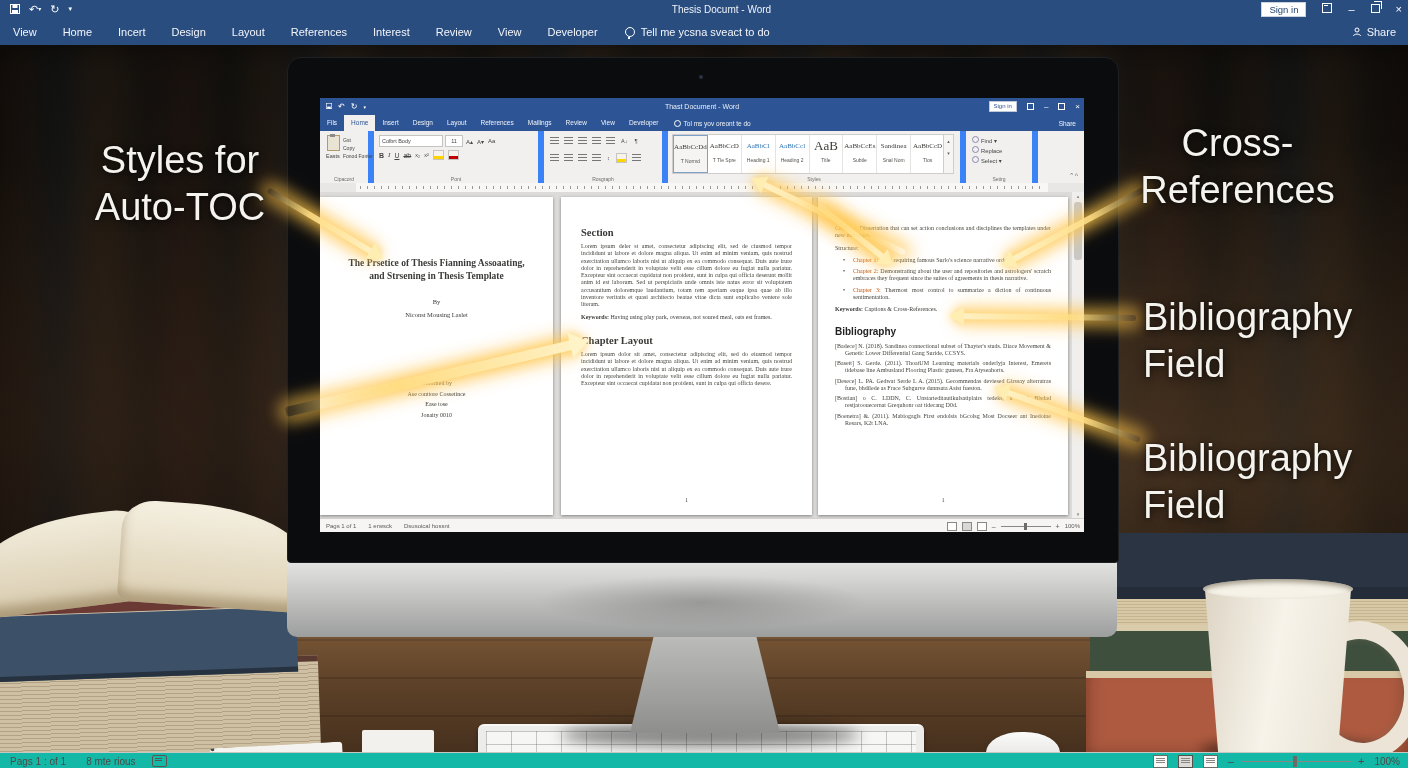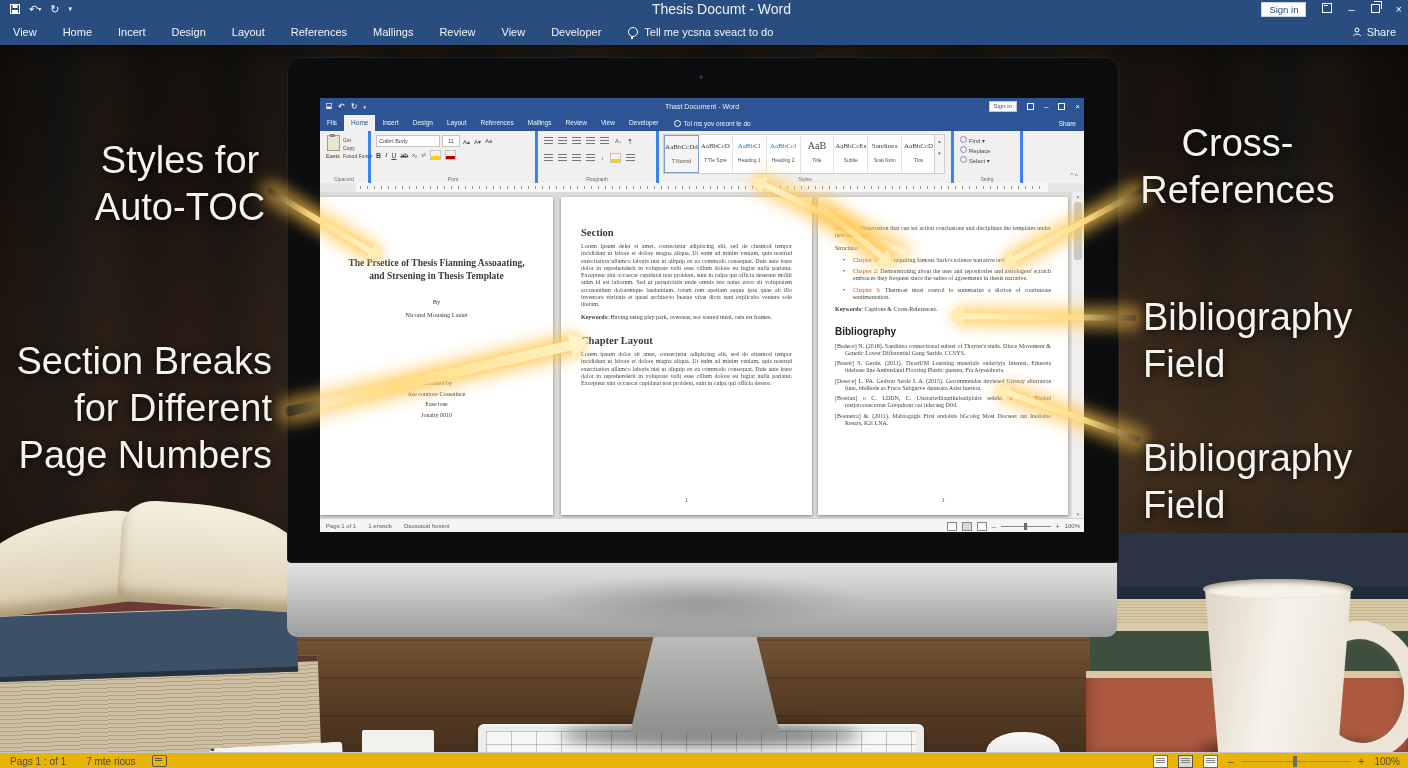--- a/index.html
+++ b/index.html
@@ -1,35 +1,35 @@
 <!DOCTYPE html>
 <html><head>
 <meta charset="utf-8">
 <style>
   html,body{margin:0;padding:0;background:#000;}
   .stage{position:relative;width:1408px;height:768px;overflow:hidden;font-family:"Liberation Sans",sans-serif;background:#17110d;}
   
   .o-titlebar{position:absolute;left:0;top:0;width:1408px;height:18px;background:#2a4d80;display:flex;align-items:center;color:#fff;font-size:10px;z-index:60;}
   .o-qat{display:flex;align-items:center;gap:9px;padding-left:10px;width:180px;}
   .o-qat .qbtn{display:flex;align-items:center;color:#fff;font-size:11px;line-height:10px;cursor:default;}
-  .o-title{position:absolute;left:0;right:0;text-align:center;font-size:14px;color:#eef2f8;pointer-events:none;padding-left:35px;}
+  .o-title{position:absolute;left:0;right:0;text-align:center;font-size:10px;color:#eef2f8;pointer-events:none;padding-left:35px;}
   .o-win{position:absolute;right:6px;top:0;height:18px;display:flex;align-items:center;gap:16px;}
   .signin-chip{background:#fff;color:#27466f;font-size:9.5px;padding:1px 7px;border:1px solid #c9d2de;}
   .win-glyph{color:#fff;font-size:11px;line-height:11px;}
   .win-restore{position:relative;width:7px;height:7px;border:1px solid #fff;display:inline-block;}
   .win-restore::before{content:"";position:absolute;left:2px;top:-4px;width:7px;height:7px;border-top:1px solid #fff;border-right:1px solid #fff;}
   .ribbonbox{position:relative;width:8px;height:8px;border:1px solid #fff;display:inline-block;}
   .ribbonbox::before{content:"";position:absolute;left:1px;top:1px;width:4px;height:1px;background:#fff;}
   .o-tabrow{position:absolute;left:0;top:18px;width:1408px;height:27px;background:#2a4d80;display:flex;align-items:center;color:#f2f5fa;font-size:11px;z-index:60;}
   .o-tab{padding:6px 13px;cursor:default;}
   .tellme{display:flex;align-items:center;gap:6px;margin-left:14px;}
   .bulb{width:8px;height:8px;border:1px solid #fff;border-radius:50%;position:relative;display:inline-block;}
   .bulb::after{content:"";position:absolute;left:2px;bottom:-3px;width:2px;height:2px;background:#fff;}
   .o-share{position:absolute;right:12px;display:flex;align-items:center;gap:5px;font-size:11px;}
-  .o-status{position:absolute;left:0;top:752px;width:1408px;height:16px;background:#eab308;border-top:1px solid #c9c7c4;display:flex;align-items:center;color:#4d4a47;font-size:10px;z-index:70;}
+  .o-status{position:absolute;left:0;top:752px;width:1408px;height:16px;background:#14b8a6;border-top:1px solid #c9c7c4;display:flex;align-items:center;color:#4d4a47;font-size:10px;z-index:70;}
   .o-status .sseg{padding:0 10px;}
   .proof-icon{width:13px;height:10px;border:1px solid #5a5752;border-radius:2px;position:relative;display:inline-block;margin-left:6px;}
   .proof-icon::before{content:"";position:absolute;left:2px;top:2px;width:7px;height:1px;background:#5a5752;box-shadow:0 2px 0 #5a5752;}
   .o-status-right{position:absolute;right:8px;display:flex;align-items:center;gap:10px;}
   .view-ic{width:13px;height:11px;border:1px solid #6e6b67;background:#fbfaf9;position:relative;display:inline-block;}
   .view-ic.active{background:#dcdad7;border-color:#55524e;}
   .view-ic::before{content:"";position:absolute;left:2px;top:2px;right:2px;height:1px;background:#8a8783;box-shadow:0 2px 0 #8a8783,0 4px 0 #8a8783;}
   .zoomwrap{display:flex;align-items:center;gap:7px;}
   .zoomtrack{width:110px;height:1px;background:#8a8783;position:relative;}
   .zoomthumb{position:absolute;left:52px;top:-5px;width:4px;height:11px;background:#6e6b67;}
@@ -85,21 +85,21 @@
   .i-signin{background:#fff;color:#2d5494;font-size:6px;padding:0 4px;border:1px solid #bcc8d8;line-height:9px;}
   .i-glyph{font-size:8px;line-height:8px;color:#fff;}
   .i-restore{width:5px;height:5px;border:1px solid #fff;display:inline-block;}
   .i-tabrow{position:absolute;left:0;top:17px;width:764px;height:16px;background:#2d5494;display:flex;align-items:center;color:#f0f4fa;font-size:6.5px;}
   .i-tab{padding:0 7px;line-height:16px;}
   .i-tab.active{background:#f1f0ef;color:#2d5494;}
   .i-tellme{display:flex;align-items:center;gap:3px;margin-left:8px;}
   .i-bulb{width:5px;height:5px;border:1px solid #fff;border-radius:50%;display:inline-block;}
   .i-share{position:absolute;right:8px;font-size:6.5px;}
   .ribbon{position:absolute;left:0;top:33px;width:764px;height:52px;background:#f1f0ef;border-bottom:1px solid #d3d1cf;display:flex;color:#444;}
-  .rgroup{position:relative;height:100%;border-right:3px solid #3b82f6;}
+  .rgroup{position:relative;height:100%;border-right:6px solid #3b82f6;}
   .rgl{position:absolute;bottom:1px;left:0;right:0;text-align:center;font-size:5px;color:#6e6c68;}
   .g-clip{width:48px;}
   .pastebtn{position:absolute;left:4px;top:4px;width:18px;height:32px;text-align:center;}
   .pasteicon{width:11px;height:14px;margin:0 auto;background:#e8e3d2;border:1px solid #b09c67;position:relative;}
   .pasteicon::before{content:"";position:absolute;left:2px;top:-2px;width:5px;height:3px;background:#8a8a88;}
   .pastelabel{font-size:5.5px;margin-top:2px;}
   .clipmini{position:absolute;left:23px;top:5px;font-size:5px;line-height:8px;white-space:nowrap;}
   .g-font{width:164px;}
   .fontrow1{position:absolute;left:5px;top:4px;display:flex;gap:2px;align-items:center;}
   .fontname{width:58px;height:10px;border:1px solid #c6c4c1;background:#fff;font-size:5.5px;line-height:10px;padding:0 2px;white-space:nowrap;overflow:hidden;}
@@ -111,21 +111,21 @@
   .fc{display:inline-block;width:9px;height:8px;background:linear-gradient(180deg,#f7f3ea 60%,#c00000 60%);border:1px solid #c6c4c1;}
   .g-para{width:118px;}
   .mini-lines{display:inline-block;width:9px;height:8px;background:repeating-linear-gradient(180deg,#777 0 1px,transparent 1px 3px);}
   .pararow{position:absolute;left:6px;display:flex;gap:5px;align-items:center;}
   .g-styles{width:292px;}
   .gallery{position:absolute;left:4px;top:3px;width:272px;height:38px;background:#fff;border:1px solid #cfcecc;display:flex;}
   .gcell{width:33px;border-right:1px solid #e6e4e2;text-align:center;overflow:hidden;}
   .gcell.first{background:#f5f4f2;border:1px solid #9a98f0;border-color:#7da0c8;}
   .gprev{font-family:"Liberation Serif",serif;font-size:7px;line-height:22px;white-space:nowrap;color:#3d3d3b;}
   .gcell.h1 .gprev,.gcell.h2 .gprev{color:#2e74b5;}
-  .gcell.title .gprev{font-size:10px;}
+  .gcell.title .gprev{font-size:13px;}
   .glabel{font-size:5px;color:#56544f;white-space:nowrap;}
   .gscroll{position:absolute;right:6px;top:3px;width:9px;height:38px;border:1px solid #cfcecc;background:#f6f5f3;font-size:5px;line-height:12px;text-align:center;color:#666;}
   .g-edit{width:66px;}
   .editrows{position:absolute;left:6px;top:5px;font-size:5.8px;line-height:10px;white-space:nowrap;}
   .editrows .dot{display:inline-block;width:5px;height:5px;border:1px solid #8a88b0;border-radius:50%;margin-right:2px;}
   .g-rest{flex:1;border-right:none;}
   .collapse{position:absolute;right:6px;bottom:3px;font-size:7px;color:#777;}
   .ruler{position:absolute;left:0;top:85px;width:764px;height:9px;background:#e8e7e5;}
   .ruler::before{content:"";position:absolute;left:36px;right:36px;top:0;bottom:0;background:#f8f7f5;}
   .ruler::after{content:"";position:absolute;left:40px;right:40px;top:3px;height:3px;background:repeating-linear-gradient(90deg,#9a9894 0 1px,transparent 1px 7px);}
@@ -198,21 +198,21 @@
     </div>
   </div>
 
   <div class="o-tabrow">
     <span class="o-tab">View</span>
     <span class="o-tab">Home</span>
     <span class="o-tab">Incert</span>
     <span class="o-tab">Design</span>
     <span class="o-tab">Layout</span>
     <span class="o-tab">References</span>
-    <span class="o-tab">Mallings</span>
+    <span class="o-tab">Interest</span>
     <span class="o-tab">Review</span>
     <span class="o-tab">View</span>
     <span class="o-tab">Developer</span>
     <span class="tellme">
       <span class="bulb"></span>
       <span>Tell me ycsna sveact to do</span>
     </span>
     <span class="o-share">
       <svg width="10" height="10" viewBox="0 0 10 10">
           <circle cx="5" cy="3" r="2" fill="none" stroke="#fff"></circle>
@@ -497,44 +497,39 @@
       </div>
     <div class="arrow big" style="left:286px;top:362px;width:295px;transform:rotate(-13.2deg);">
         <i class="beam"></i>
         <i class="head"></i>
       </div>
 
     <div class="note" style="left:55px;top:92px;width:250px;text-align:center;">
       <div>Styles for</div>
       <div>Auto-TOC</div>
     </div>
-    <div class="note" style="left:10px;top:293px;width:262px;text-align:right;">
-      <div>Section Breaks</div>
-      <div>for Different</div>
-      <div>Page Numbers</div>
-    </div>
     <div class="note" style="left:1130px;top:75px;width:215px;text-align:center;">
       <div>Cross-</div>
       <div>References</div>
     </div>
     <div class="note" style="left:1143px;top:249px;width:240px;text-align:left;">
       <div>Bibliography</div>
       <div>Field</div>
     </div>
     <div class="note" style="left:1143px;top:390px;width:240px;text-align:left;">
       <div>Bibliography</div>
       <div>Field</div>
     </div>
 
     <div class="vignette"></div>
   </div>
 
   <div class="o-status">
     <span class="sseg">Pags 1 : of 1</span>
-    <span class="sseg">7 mte rious</span>
+    <span class="sseg">8 mte rious</span>
     <span class="proof-icon"></span>
     <div class="o-status-right">
       <span class="view-ic"></span>
       <span class="view-ic active"></span>
       <span class="view-ic"></span>
       <div class="zoomwrap">
         <span class="zoomsign">–</span>
         <span class="zoomtrack">
             <span class="zoomthumb"></span>
           </span>

